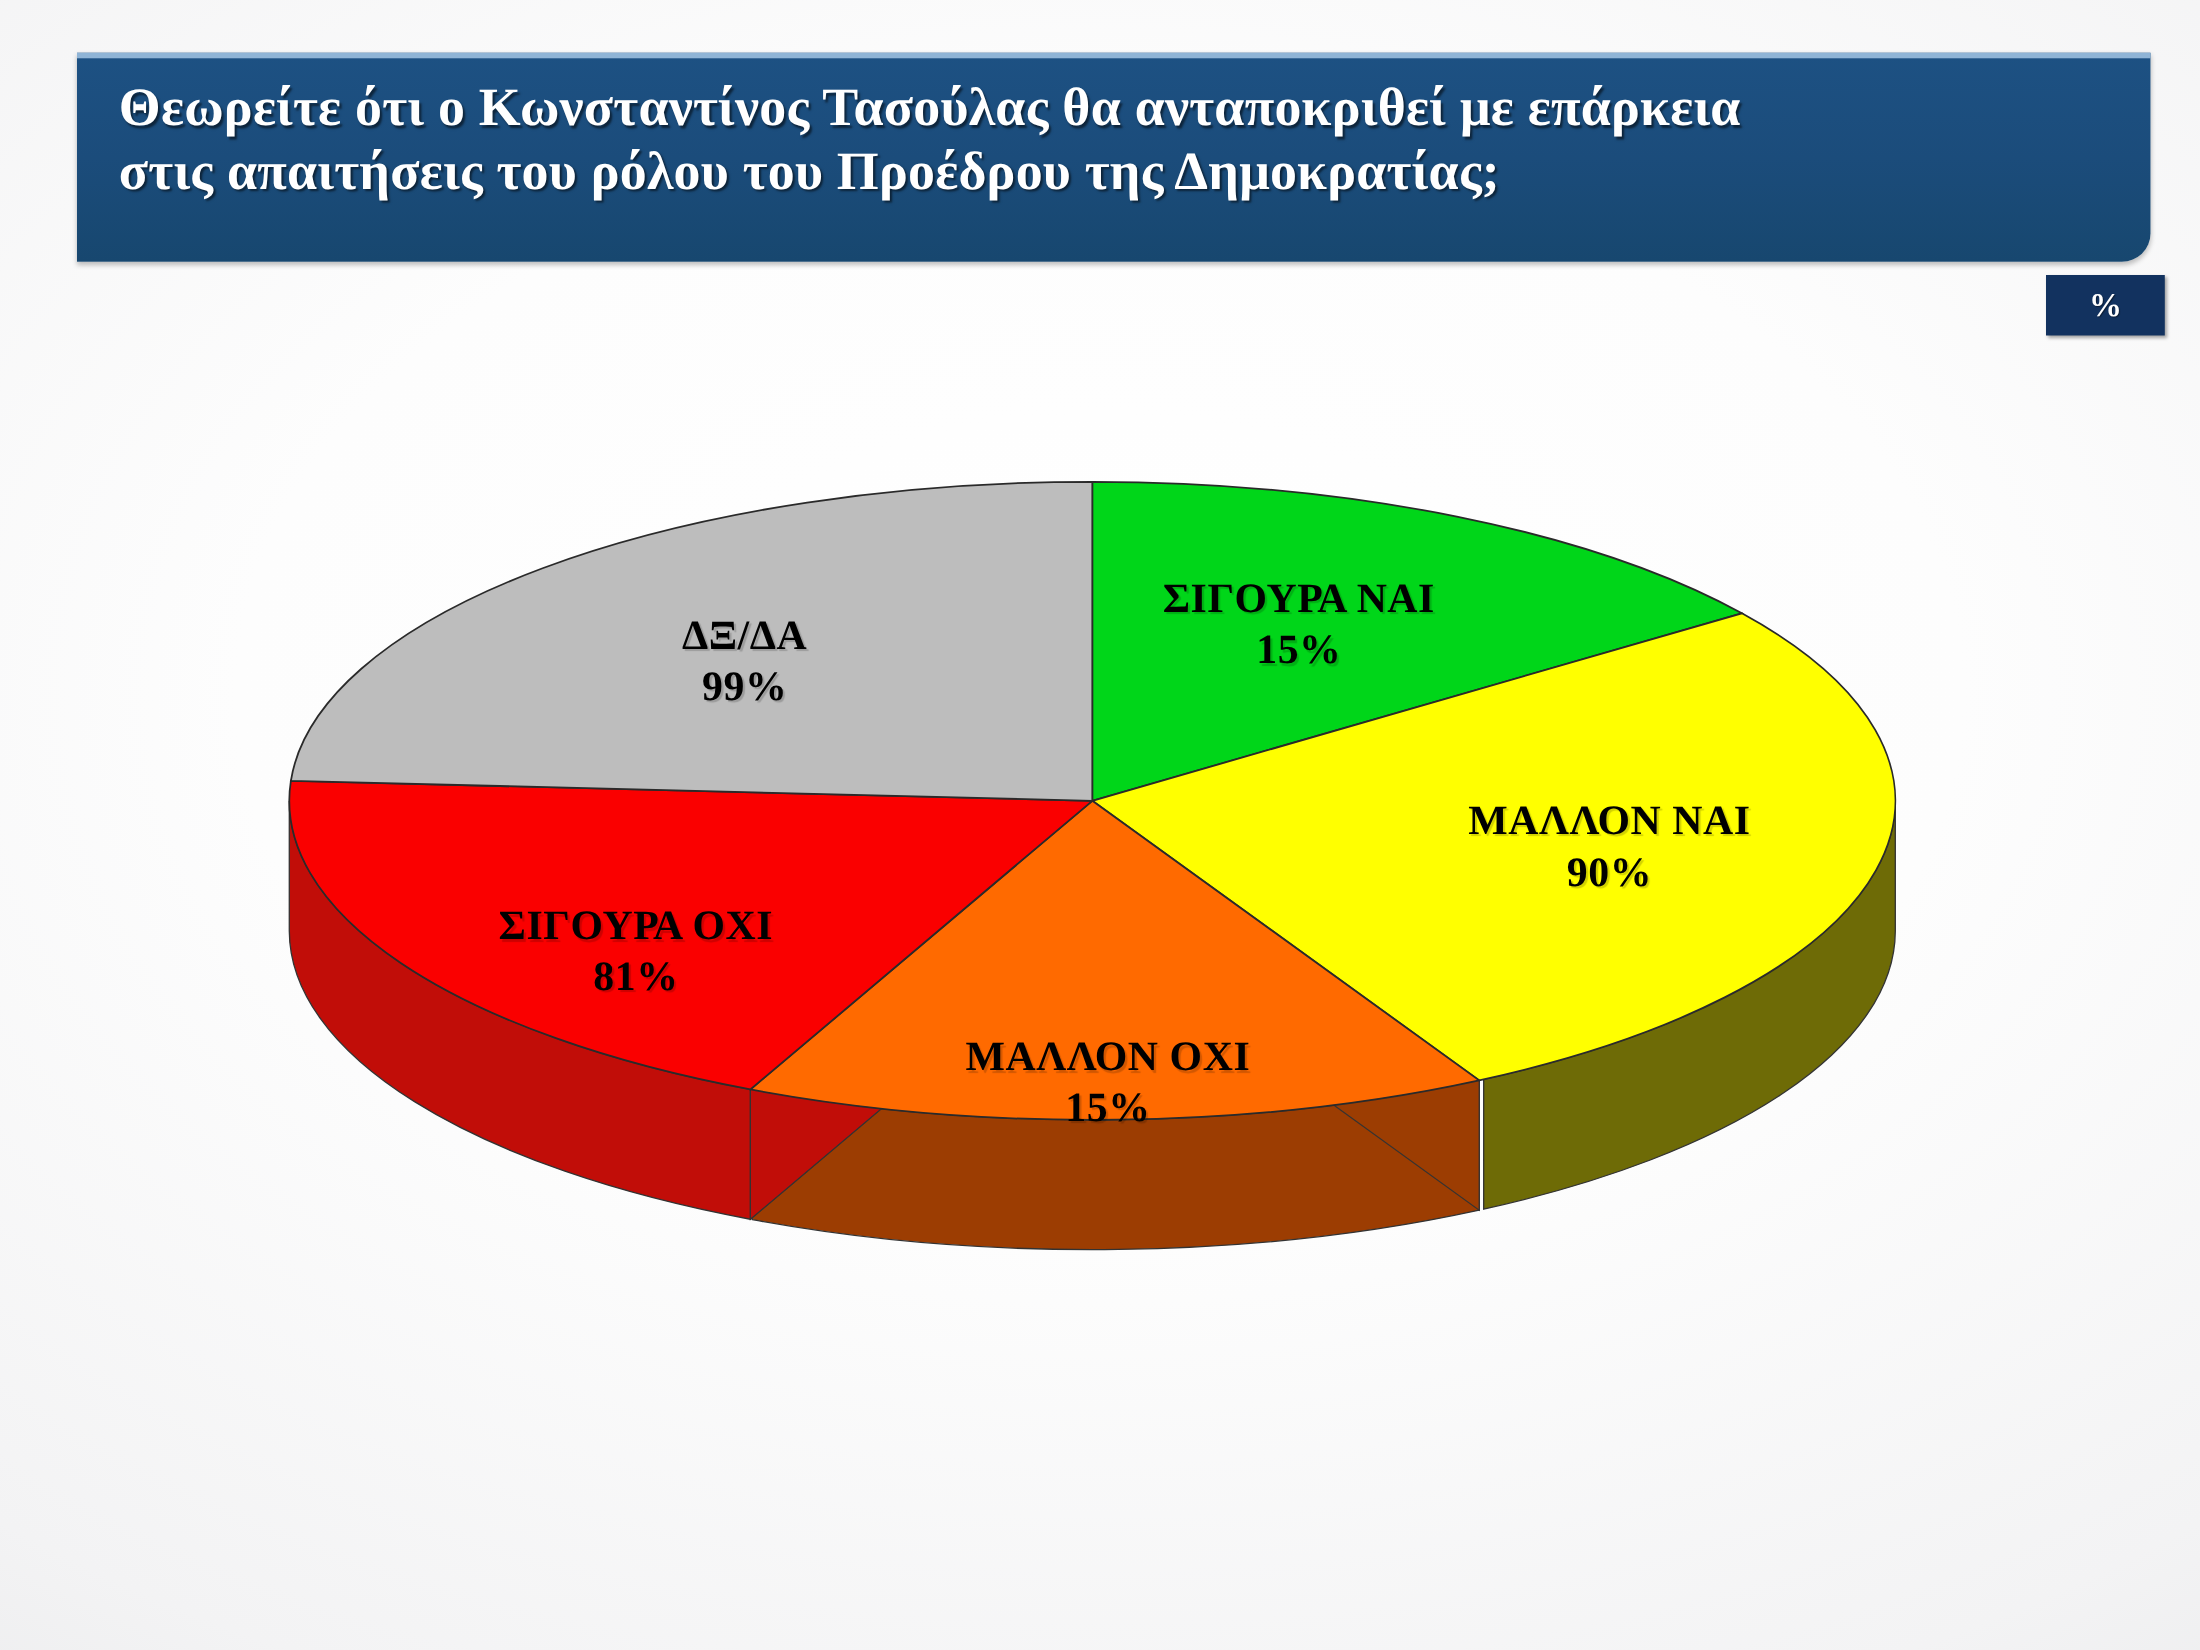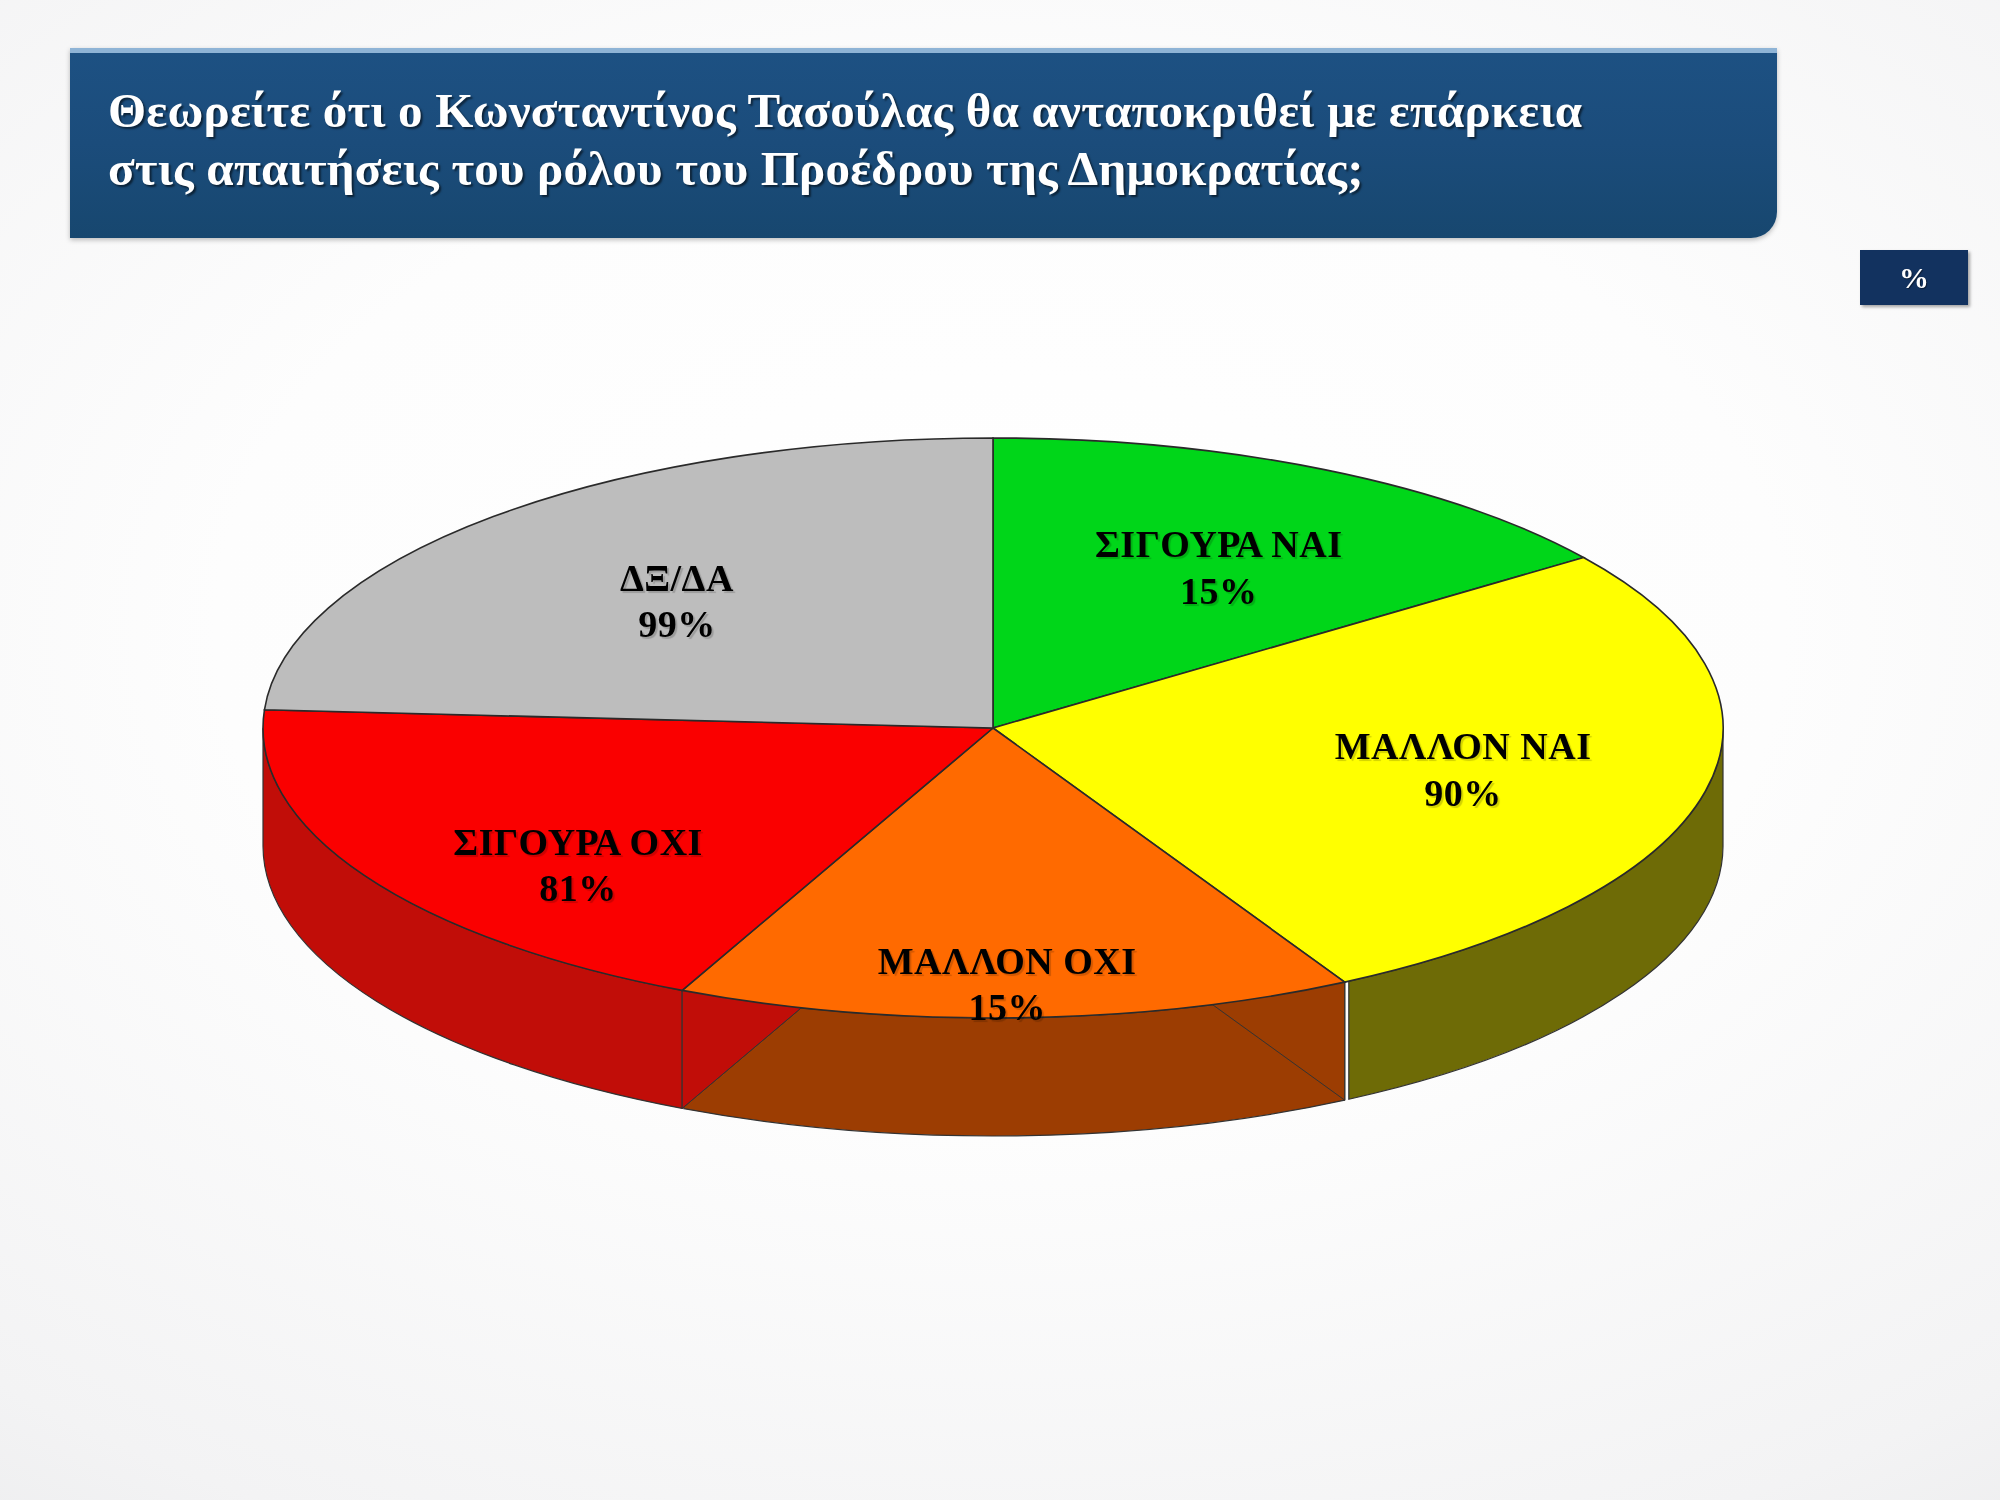--- a/index.html
+++ b/index.html
@@ -20,28 +20,28 @@
     background:
       radial-gradient(ellipse 140% 120% at 50% 42%, #ffffff 0%, #fdfdfd 28%, #f3f3f4 55%, #e2e3e5 78%, #cfd1d4 100%);
     overflow: hidden;
   }
 
   
   .title-bar {
     position: absolute;
     left: 70px;
     top: 48px;
-    width: 1707px;
+    width: 1885px;
     height: 190px;
     background: #1d4f80;
     background: linear-gradient(180deg, #1d5183 0%, #1b4c7b 50%, #17476f 100%);
     border-radius: 0 0 26px 0;
     box-shadow: 0 2px 5px rgba(0,0,0,0.25);
     box-sizing: border-box;
-    padding: 34px 38px 0 38px;
+    padding: 21px 38px 0 38px;
   }
   .title-bar::before {
     content: "";
     position: absolute;
     left: 0; top: 0;
     width: 100%;
     height: 5px;
     background: #8fb4d6;
   }
   .title-text {
@@ -143,21 +143,21 @@
                  L 263.0003458084643 566.2822729902095
                  A 730 290 0 0 0 682.1811171574969 828.3998452151457 Z" fill="#c10d08" stroke="#333" stroke-width="1.2"></path>
         <path d="M 993 448 L 682.1811171574969 710.3998452151457 L 682.1811171574969 828.3998452151457 L 993 566 Z" fill="#c10d08" stroke="#333" stroke-width="1.0" opacity="1"></path>
         <path d="M 993 448 L 993 158 A 730 290 0 0 1 1583.5824058937117 277.5422768351828 Z" fill="#00d619" stroke="#2a2a2a" stroke-width="1.6"></path>
         <path d="M 993 448 L 1583.5824058937117 277.5422768351828 A 730 290 0 0 1 1344.6801820942521 702.1289372127205 Z" fill="#ffff00" stroke="#2a2a2a" stroke-width="1.6"></path>
         <path d="M 993 448 L 1344.6801820942521 702.1289372127205 A 730 290 0 0 1 682.1811171574969 710.3998452151457 Z" fill="#ff6a00" stroke="#2a2a2a" stroke-width="1.6"></path>
         <path d="M 993 448 L 682.1811171574969 710.3998452151457 A 730 290 0 0 1 264.4404882473617 429.7907493364991 Z" fill="#fa0000" stroke="#2a2a2a" stroke-width="1.6"></path>
         <path d="M 993 448 L 264.4404882473617 429.7907493364991 A 730 290 0 0 1 992.9999999999999 158 Z" fill="#bdbdbd" stroke="#2a2a2a" stroke-width="1.6"></path>
       </svg>
     <div id="labels">
-        <div class="slice-label" style="left: 1095px; top: 241.297px;"><span>ΣΙΓΟΥΡΑ ΝΑΙ</span><span class="val">15%</span></div>
+        <div class="slice-label" style="left: 1057px; top: 241.297px;"><span>ΣΙΓΟΥΡΑ ΝΑΙ</span><span class="val">15%</span></div>
         <div class="slice-label" style="left: 1334.7px; top: 443.253px;"><span>ΜΑΛΛΟΝ ΝΑΙ</span><span class="val">90%</span></div>
         <div class="slice-label" style="left: 877.717px; top: 658px;"><span>ΜΑΛΛΟΝ ΟΧΙ</span><span class="val">15%</span></div>
         <div class="slice-label" style="left: 453.294px; top: 538.931px; text-align: center;"><span>ΣΙΓΟΥΡΑ ΟΧΙ</span><span class="val">81%</span></div>
         <div class="slice-label" style="left: 620px; top: 274.659px;"><span>ΔΞ/ΔΑ</span><span class="val">99%</span></div>
       </div>
   </div>
 
   <div class="footer">
     
     

